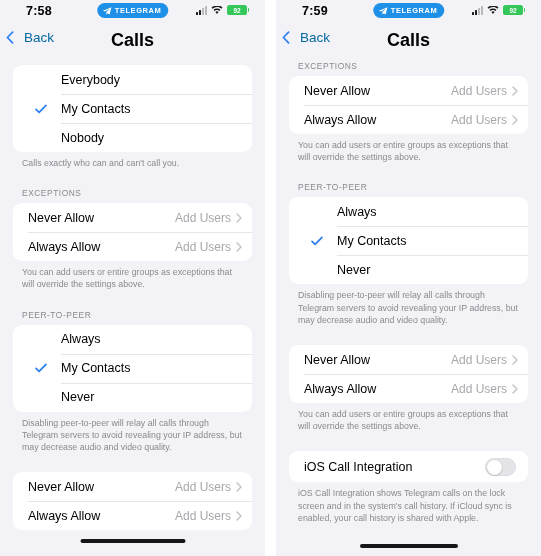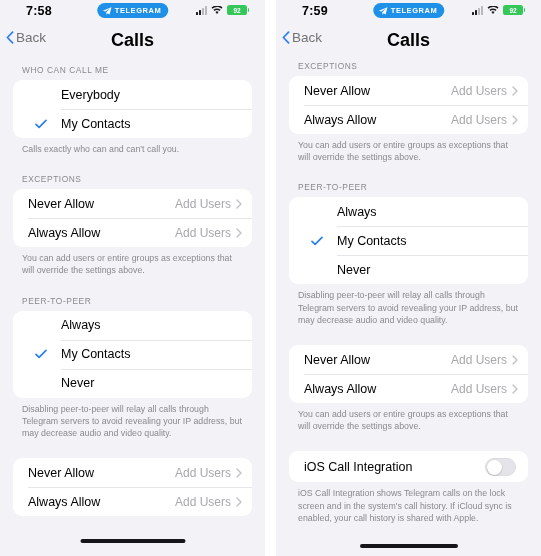--- a/index.html
+++ b/index.html
@@ -58,22 +58,22 @@
     width:1.6px; height:4px; background:#34C759; border-radius:0 1px 1px 0;
   }
   .batt span { font-size: 6.5px; font-weight: bold; color:#fff; letter-spacing:-.2px; }
 
   
   .navbar {
     position: relative; height: 30px; background: #F2F2F7;
   }
   .nav-back {
     position: absolute; left: 6px; top: 6px;
-    display: flex; align-items: center; gap: 2px;
-    color: #737373; cursor: pointer;
+    display: flex; align-items: center; gap: 10px;
+    color: #0369a1; cursor: pointer;
   }
   .nav-back .chev { width: 8px; height: 13px; }
   .nav-back .lbl { font-size: 13.5px; }
   .nav-title {
     position: absolute; left: 0; right: 0; top: 6px;
     text-align: center; font-size: 18px; font-weight: bold; color: #000;
   }
 
   
   .body { position: relative; padding: 0 0 0 0; }
@@ -173,30 +173,32 @@
           <path fill="none" stroke="#2D7FF0" stroke-width="1.7" stroke-linecap="round" stroke-linejoin="round" d="M6.6 1.2L1.4 6.5l5.2 5.3"></path>
         </svg>
         <span class="lbl">Back</span>
       </div>
       <div class="nav-title">Calls</div>
     </div>
 
     <div class="body">
 
       <div style="height:11px"></div>
-      <div class="sect-hdr">WHO CAN CALL ME</div>
       <div class="card">
         <div class="row">
           <span class="row-label">Everybody</span>
         </div>
         <div class="row">
           <svg class="check" viewBox="0 0 12 10">
             <path fill="none" stroke="#2D7FF0" stroke-width="1.7" stroke-linecap="round" stroke-linejoin="round" d="M1 5.3l3.1 3.1L11 1.3"></path>
           </svg>
           <span class="row-label">My Contacts</span>
+        </div>
+        <div class="row">
+          <span class="row-label">Nobody</span>
         </div>
       </div>
       <div class="footnote">Calls exactly who can and can't call you.</div>
 
       <div class="gap-md"></div>
       <div class="sect-hdr">EXCEPTIONS</div>
       <div class="card">
         <div class="row plain">
           <span class="row-label">Never Allow</span>
           <span class="row-value">Add Users</span>

